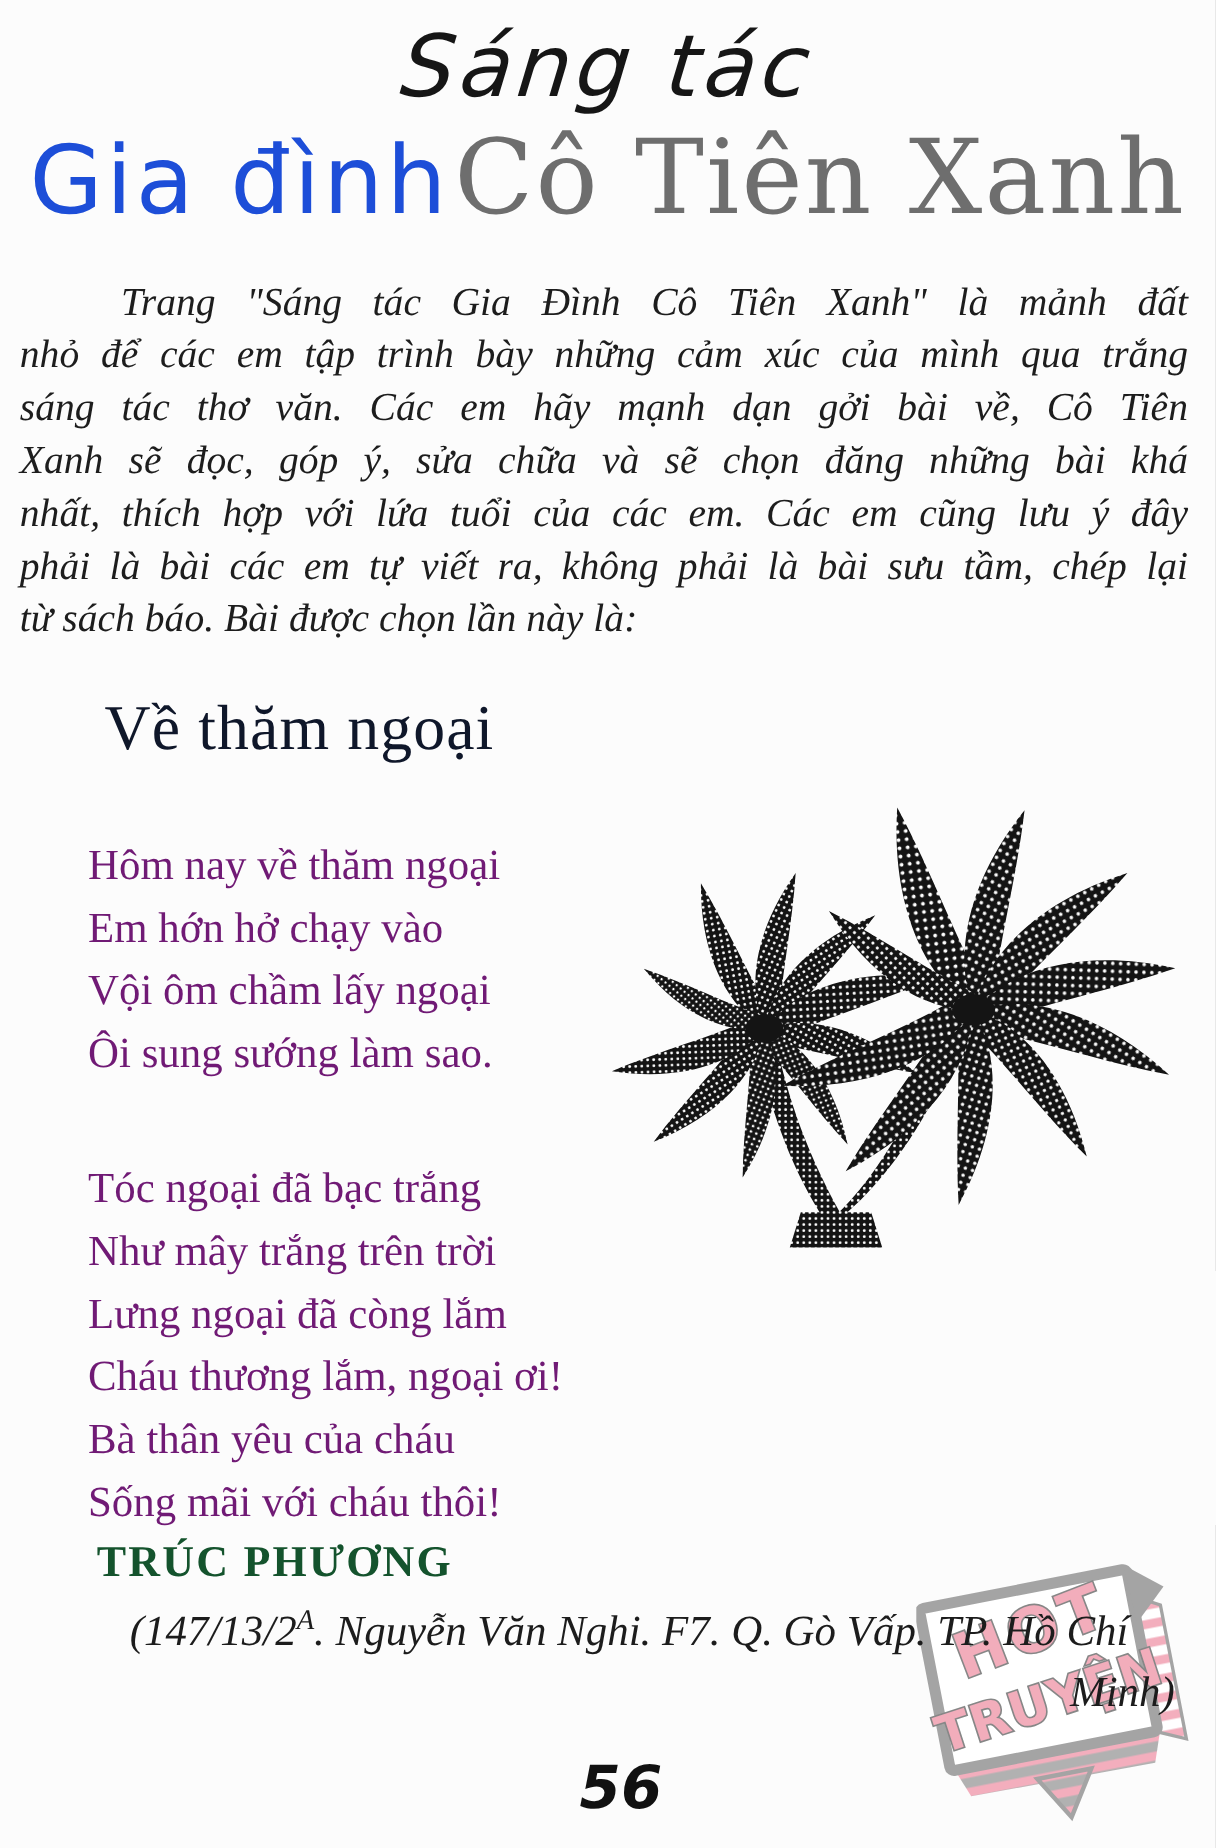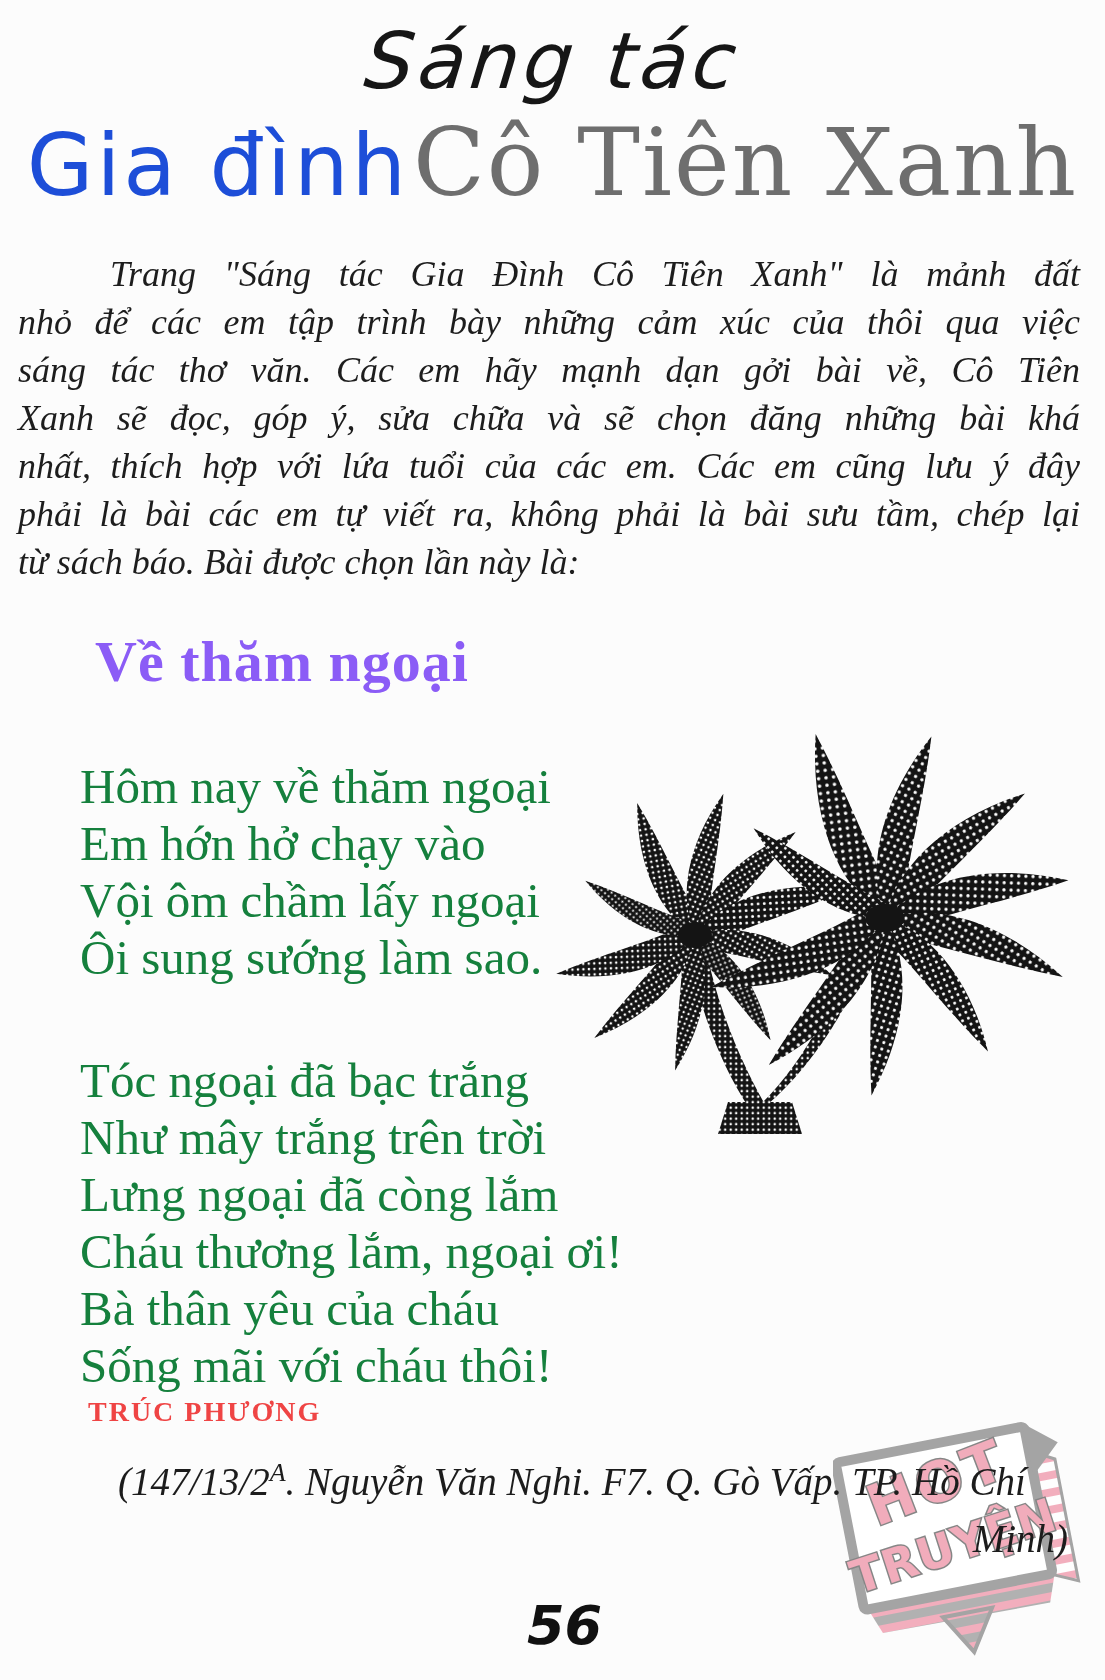--- a/index.html
+++ b/index.html
@@ -33,27 +33,27 @@
   }
 
   
   .intro{top:250px;left:18px;width:1062px;
     font-style:italic;font-size:36px;line-height:48px;color:#1d1d1d;}
   .intro .jline{white-space:nowrap;text-align:justify;text-align-last:justify;}
   .intro .first{padding-left:92px;box-sizing:border-box;}
   .intro .last{white-space:nowrap;text-align:left;}
 
   
-  .poem-title{top:628px;left:95px;font-size:58px;color:#8b5cf6;letter-spacing:1px;font-weight:bold;}
-  .stanza{font-size:49px;line-height:57px;color:#15803d;}
+  .poem-title{top:628px;left:95px;font-size:58px;color:#0f172a;letter-spacing:1px;}
+  .stanza{font-size:39px;line-height:57px;color:#701a75;}
   .stanza div{white-space:nowrap;}
   .stanza1{top:758px;left:80px;}
   .stanza2{top:1052px;left:80px;}
-  .author{top:1396px;left:88px;font-size:28px;font-weight:bold;
-    color:#ef4444;letter-spacing:2px;}
+  .author{top:1396px;left:88px;font-size:40px;font-weight:bold;
+    color:#14532d;letter-spacing:2px;}
   .addr1{top:1458px;left:118px;font-style:italic;font-size:39px;z-index:3;white-space:nowrap;text-align:right;}
   .addr1 .sup{font-size:26px;vertical-align:super;}
   .addr2{top:1516px;right:37px;font-style:italic;font-size:39px;z-index:3;margin-left:16px;}
 
   
   .pageno{top:1594px;left:0;right:0;text-align:center;
     font-family:"DejaVu Sans","Liberation Sans",sans-serif;
     font-style:italic;font-weight:bold;font-size:54px;color:#111;
     transform:translateX(12px);}
 
@@ -68,21 +68,21 @@
 
   <div class="abs title-script">Sáng tác</div>
 
   <div class="abs title-main">
     <span class="title-part1">Gia đình</span>
     <span class="title-part2">Cô Tiên Xanh</span>
   </div>
 
   <div class="abs intro">
     <div class="jline first">Trang "Sáng tác Gia Đình Cô Tiên Xanh" là mảnh đất</div>
-    <div class="jline">nhỏ để các em tập trình bày những cảm xúc của thôi qua việc</div>
+    <div class="jline">nhỏ để các em tập trình bày những cảm xúc của mình qua trắng</div>
     <div class="jline">sáng tác thơ văn. Các em hãy mạnh dạn gởi bài về, Cô Tiên</div>
     <div class="jline">Xanh sẽ đọc, góp ý, sửa chữa và sẽ chọn đăng những bài khá</div>
     <div class="jline">nhất, thích hợp với lứa tuổi của các em. Các em cũng lưu ý đây</div>
     <div class="jline">phải là bài các em tự viết ra, không phải là bài sưu tầm, chép lại</div>
     <div class="last">từ sách báo. Bài được chọn lần này là:</div>
   </div>
 
   <div class="abs poem-title">Về thăm ngoại</div>
 
   <div class="abs stanza stanza1">

